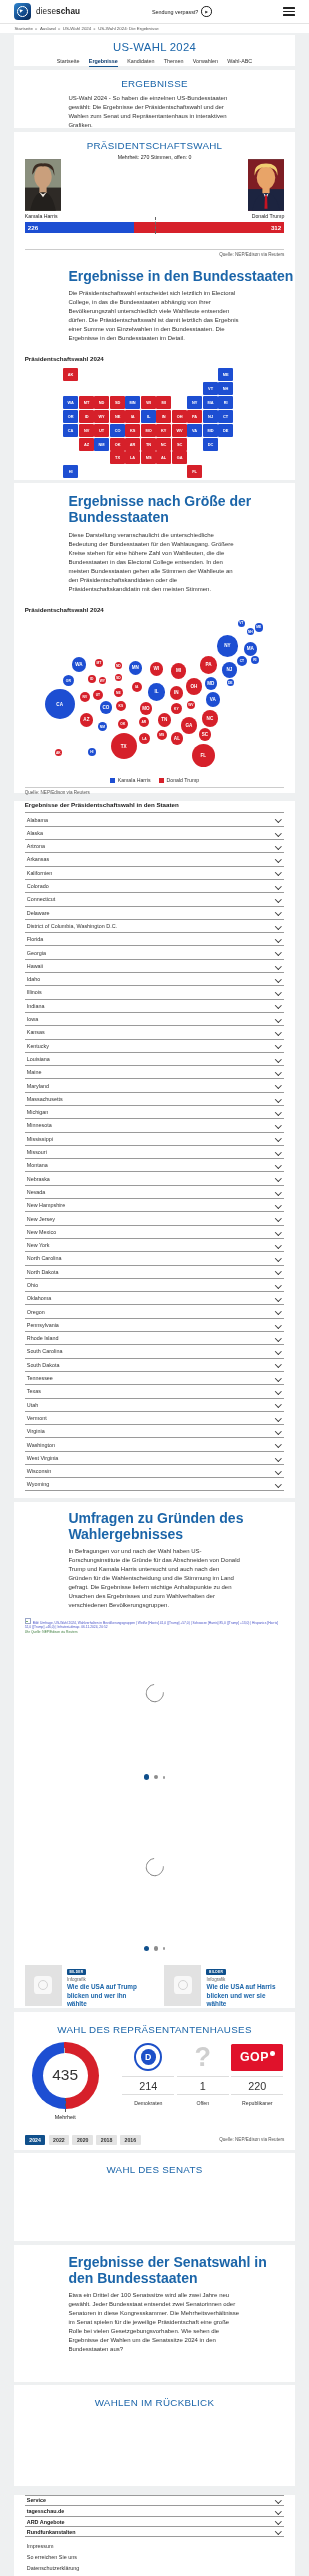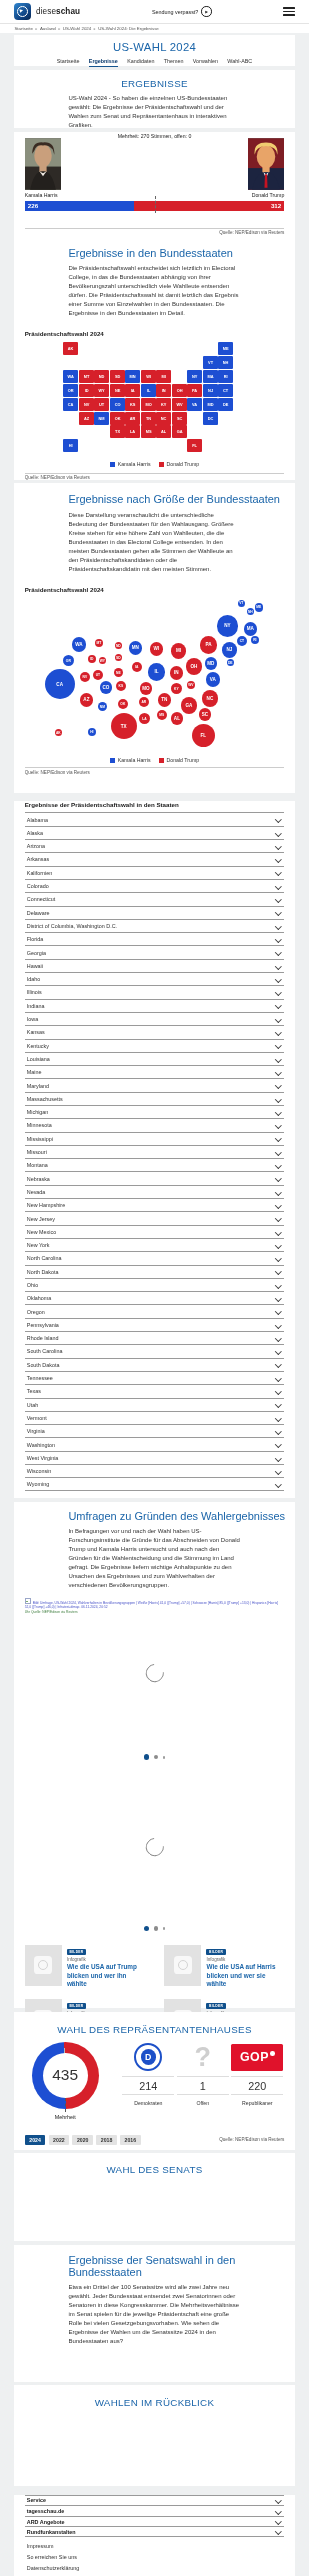--- a/index.html
+++ b/index.html
@@ -21,21 +21,21 @@
   .breadcrumb{background:#fff;height:10.3px;margin-bottom:2.1px;display:flex;align-items:center;
               padding:0 14.4px;font-size:4.4px;color:#555;border-top:0.5px solid #e4e4e4;box-sizing:border-box;gap:2.6px}
   .crumb-sep{color:#888;font-size:3.6px}
   .card{background:#fff;margin:0 14.4px 3.6px;position:relative;box-sizing:border-box}
   .big-title{color:#1b65a9;text-align:center;font-size:10.8px;font-weight:400;letter-spacing:0.3px;padding-top:8.2px;margin:0}
   .mid-title{color:#1b65a9;text-align:center;font-size:9.8px;font-weight:400;letter-spacing:0.3px;padding-top:11.3px;margin:0}
   .tabs{display:flex;justify-content:center;gap:9.3px;margin-top:5.7px;font-size:5.4px;color:#333}
   .tab{padding-bottom:2.1px;cursor:pointer}
   .tab.active{font-weight:700;color:#0c3b6e;border-bottom:1.5px solid #15548f}
   .para{font-size:6px;line-height:1.5;color:#333;margin:5.2px 0 0 54px;width:173px}
-  .sub-head{color:#1b65a9;font-size:11px;font-weight:400;margin:11.3px 0 0 54px}
+  .sub-head{color:#1b65a9;font-size:14px;font-weight:700;margin:11.3px 0 0 54px}
   .cand-wrap{position:relative;height:89px;margin:2.1px 10.3px 0}
   .maj-note{position:absolute;left:0;right:0;top:1px;text-align:center;font-size:5.2px;color:#222}
   .photo{position:absolute;top:6.2px;width:36px;height:52px;overflow:hidden;background:#777}
   .photo svg{display:block}
   .photo.left{left:0}.photo.right{right:0}
   .cand-name{position:absolute;top:60px;font-size:5.2px;color:#222}
   .vote-bar{position:absolute;left:0;right:0;top:69px;height:10.8px;display:flex}
   .vote-bar .seg{height:100%;display:flex;align-items:center;color:#fff;font-size:6.2px;font-weight:700}
   .seg.blue{justify-content:flex-start;padding-left:3.1px;box-sizing:border-box}
   .seg.red{justify-content:flex-end;padding-right:3.1px;box-sizing:border-box}
@@ -155,20 +155,21 @@
       <span class="tab">Wahl-ABC</span>
     </div>
 </div>
 
 <div class="card" style="height:58px">
   <h2 class="big-title" style="font-size:9.8px">ERGEBNISSE</h2>
   <p class="para">US-Wahl 2024 - So haben die einzelnen US-Bundesstaaten gewählt: Die Ergebnisse der Präsidentschaftswahl und der Wahlen zum Senat und Repräsentantenhaus in interaktiven Grafiken.</p>
 </div>
 
 <div class="card" style="height:348px">
+  <h2 class="big-title" style="font-size:9.8px">PRÄSIDENTSCHAFTSWAHL</h2>
   <div class="cand-wrap">
     <div class="maj-note">Mehrheit: 270 Stimmen, offen: 0</div>
     <div class="photo left">
       <svg width="36" height="52" viewBox="0 0 70 100">
           <rect width="70" height="100" fill="#8a8f7d"></rect>
           <rect y="55" width="70" height="45" fill="#2e2a26"></rect>
           <ellipse cx="35" cy="34" rx="17" ry="22" fill="#c99f7c"></ellipse>
           <path d="M14 30 Q14 6 35 8 Q58 6 57 32 L54 22 Q45 12 35 14 Q22 12 18 24 Z" fill="#3a2b22"></path>
           <rect x="28" y="52" width="14" height="14" fill="#c99f7c"></rect>
           <path d="M10 100 Q18 62 35 64 Q52 62 60 100 Z" fill="#23201d"></path>

